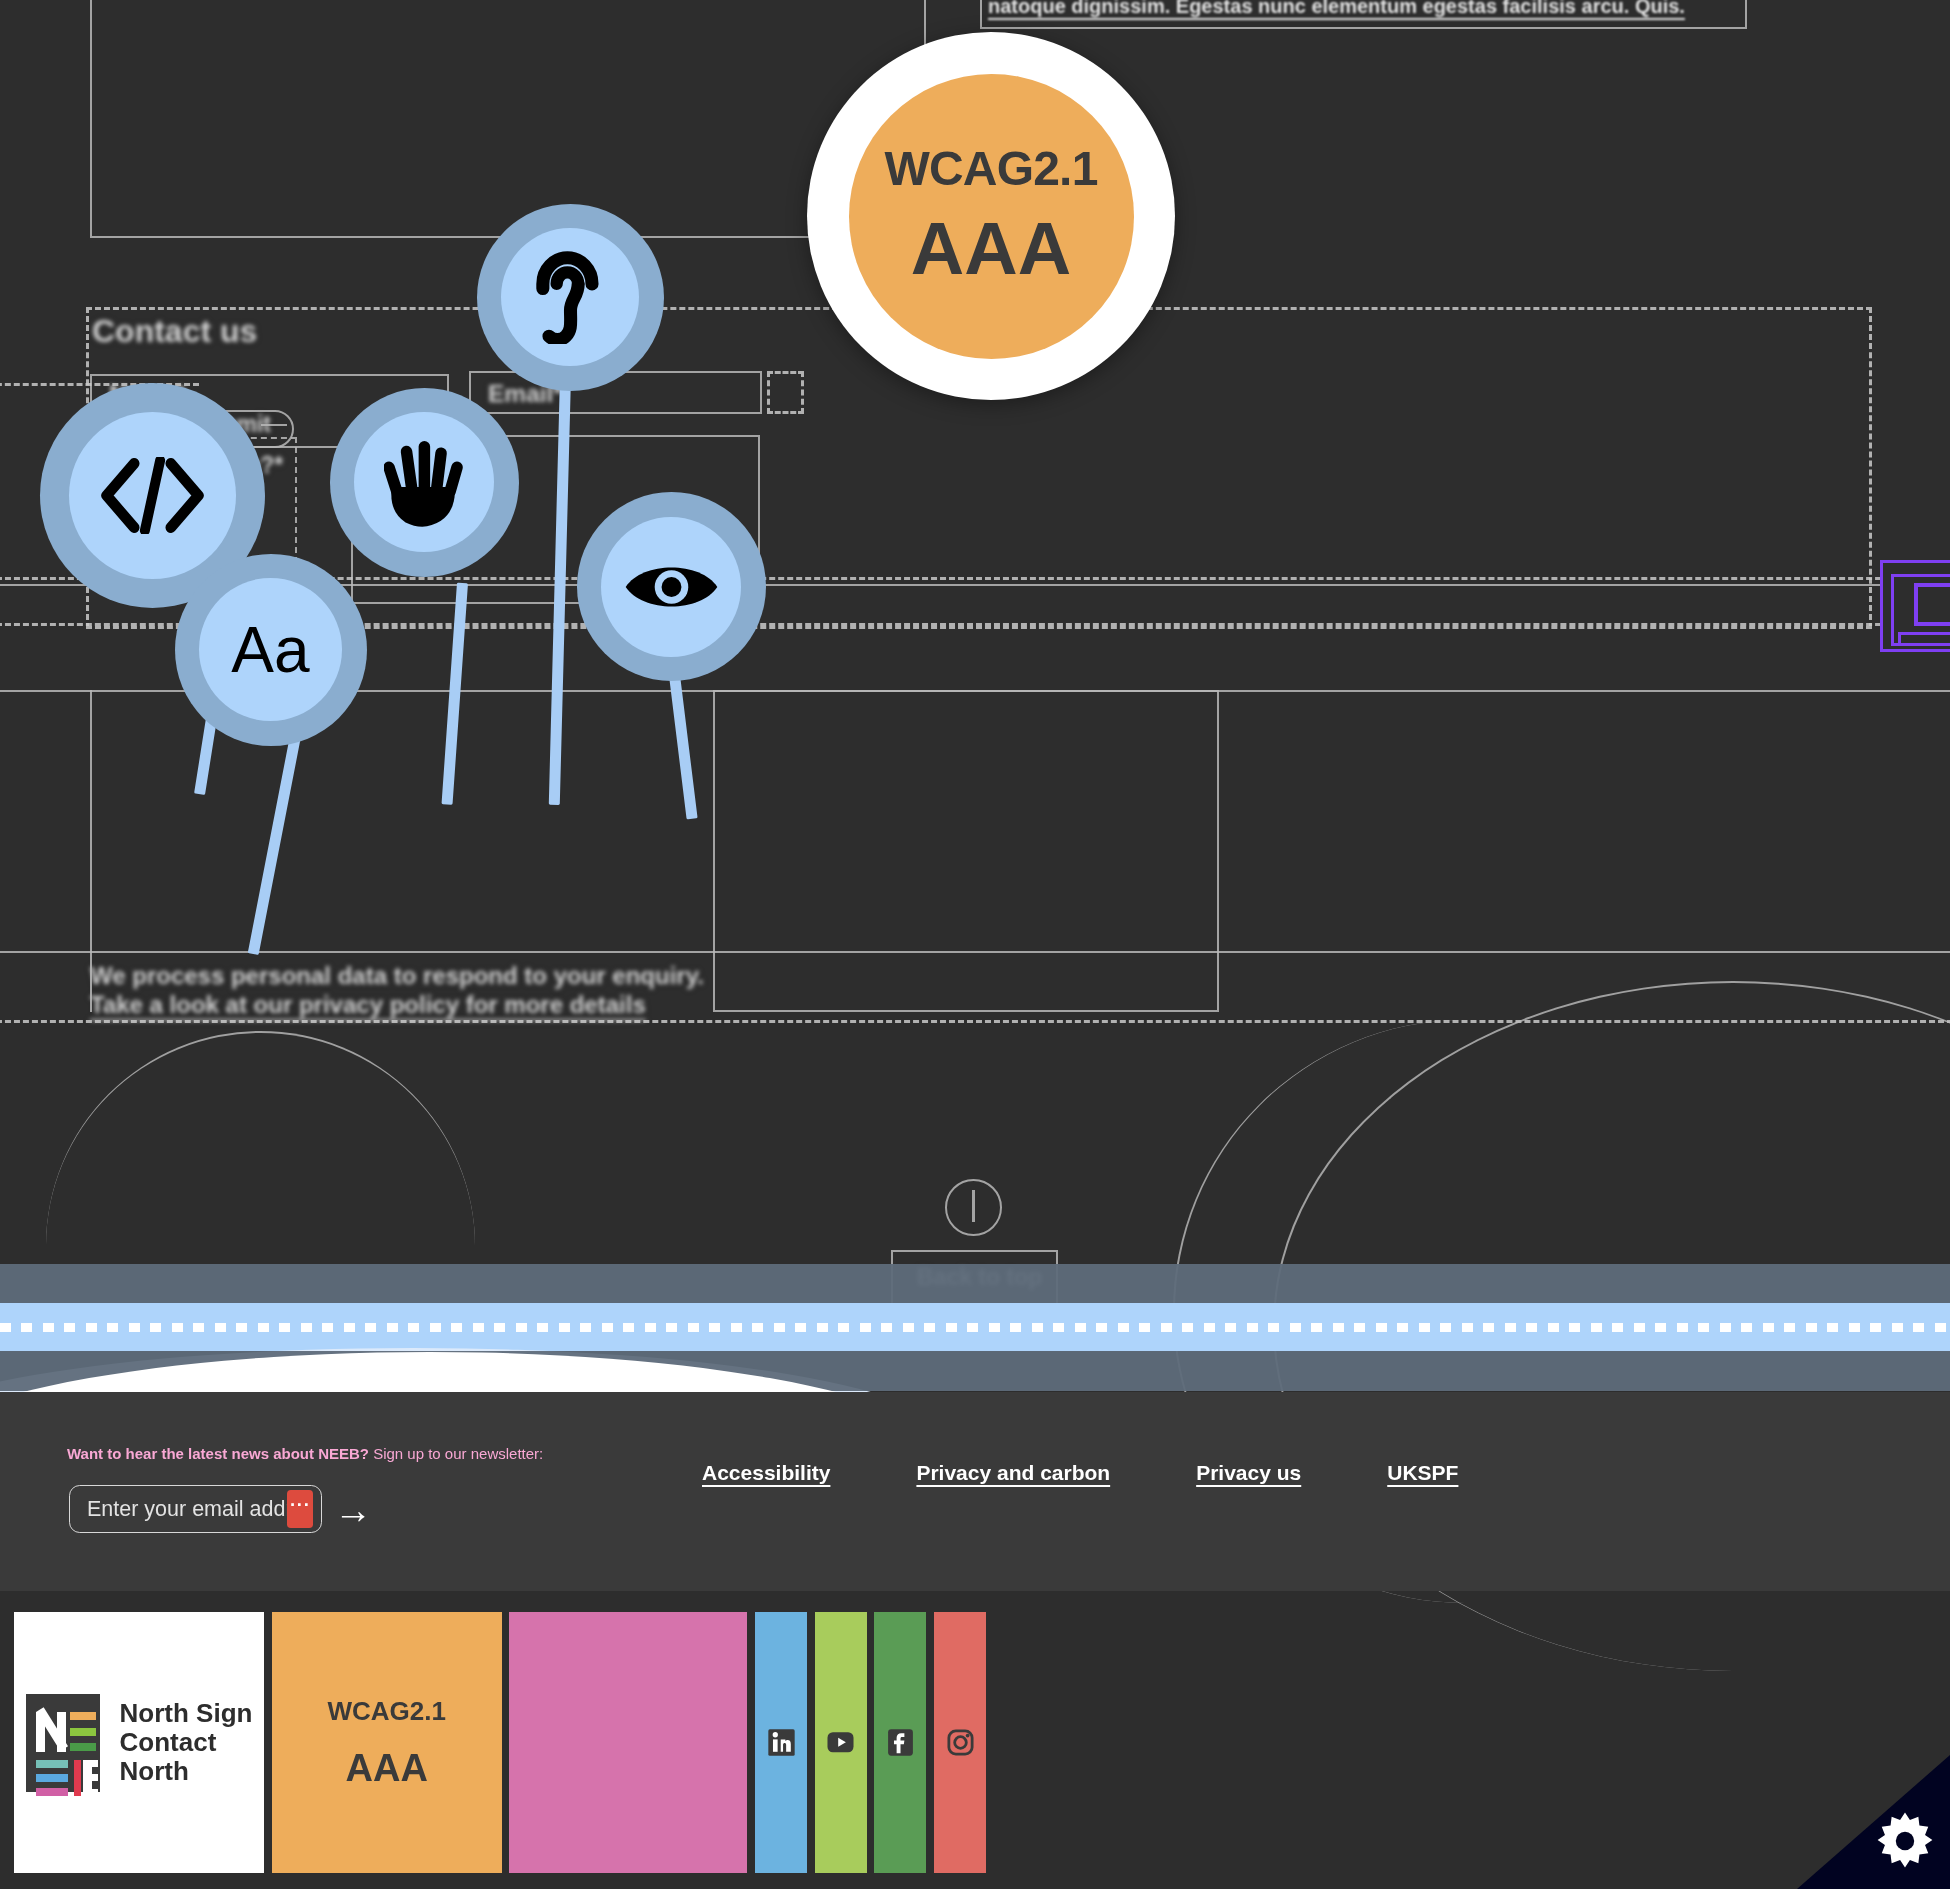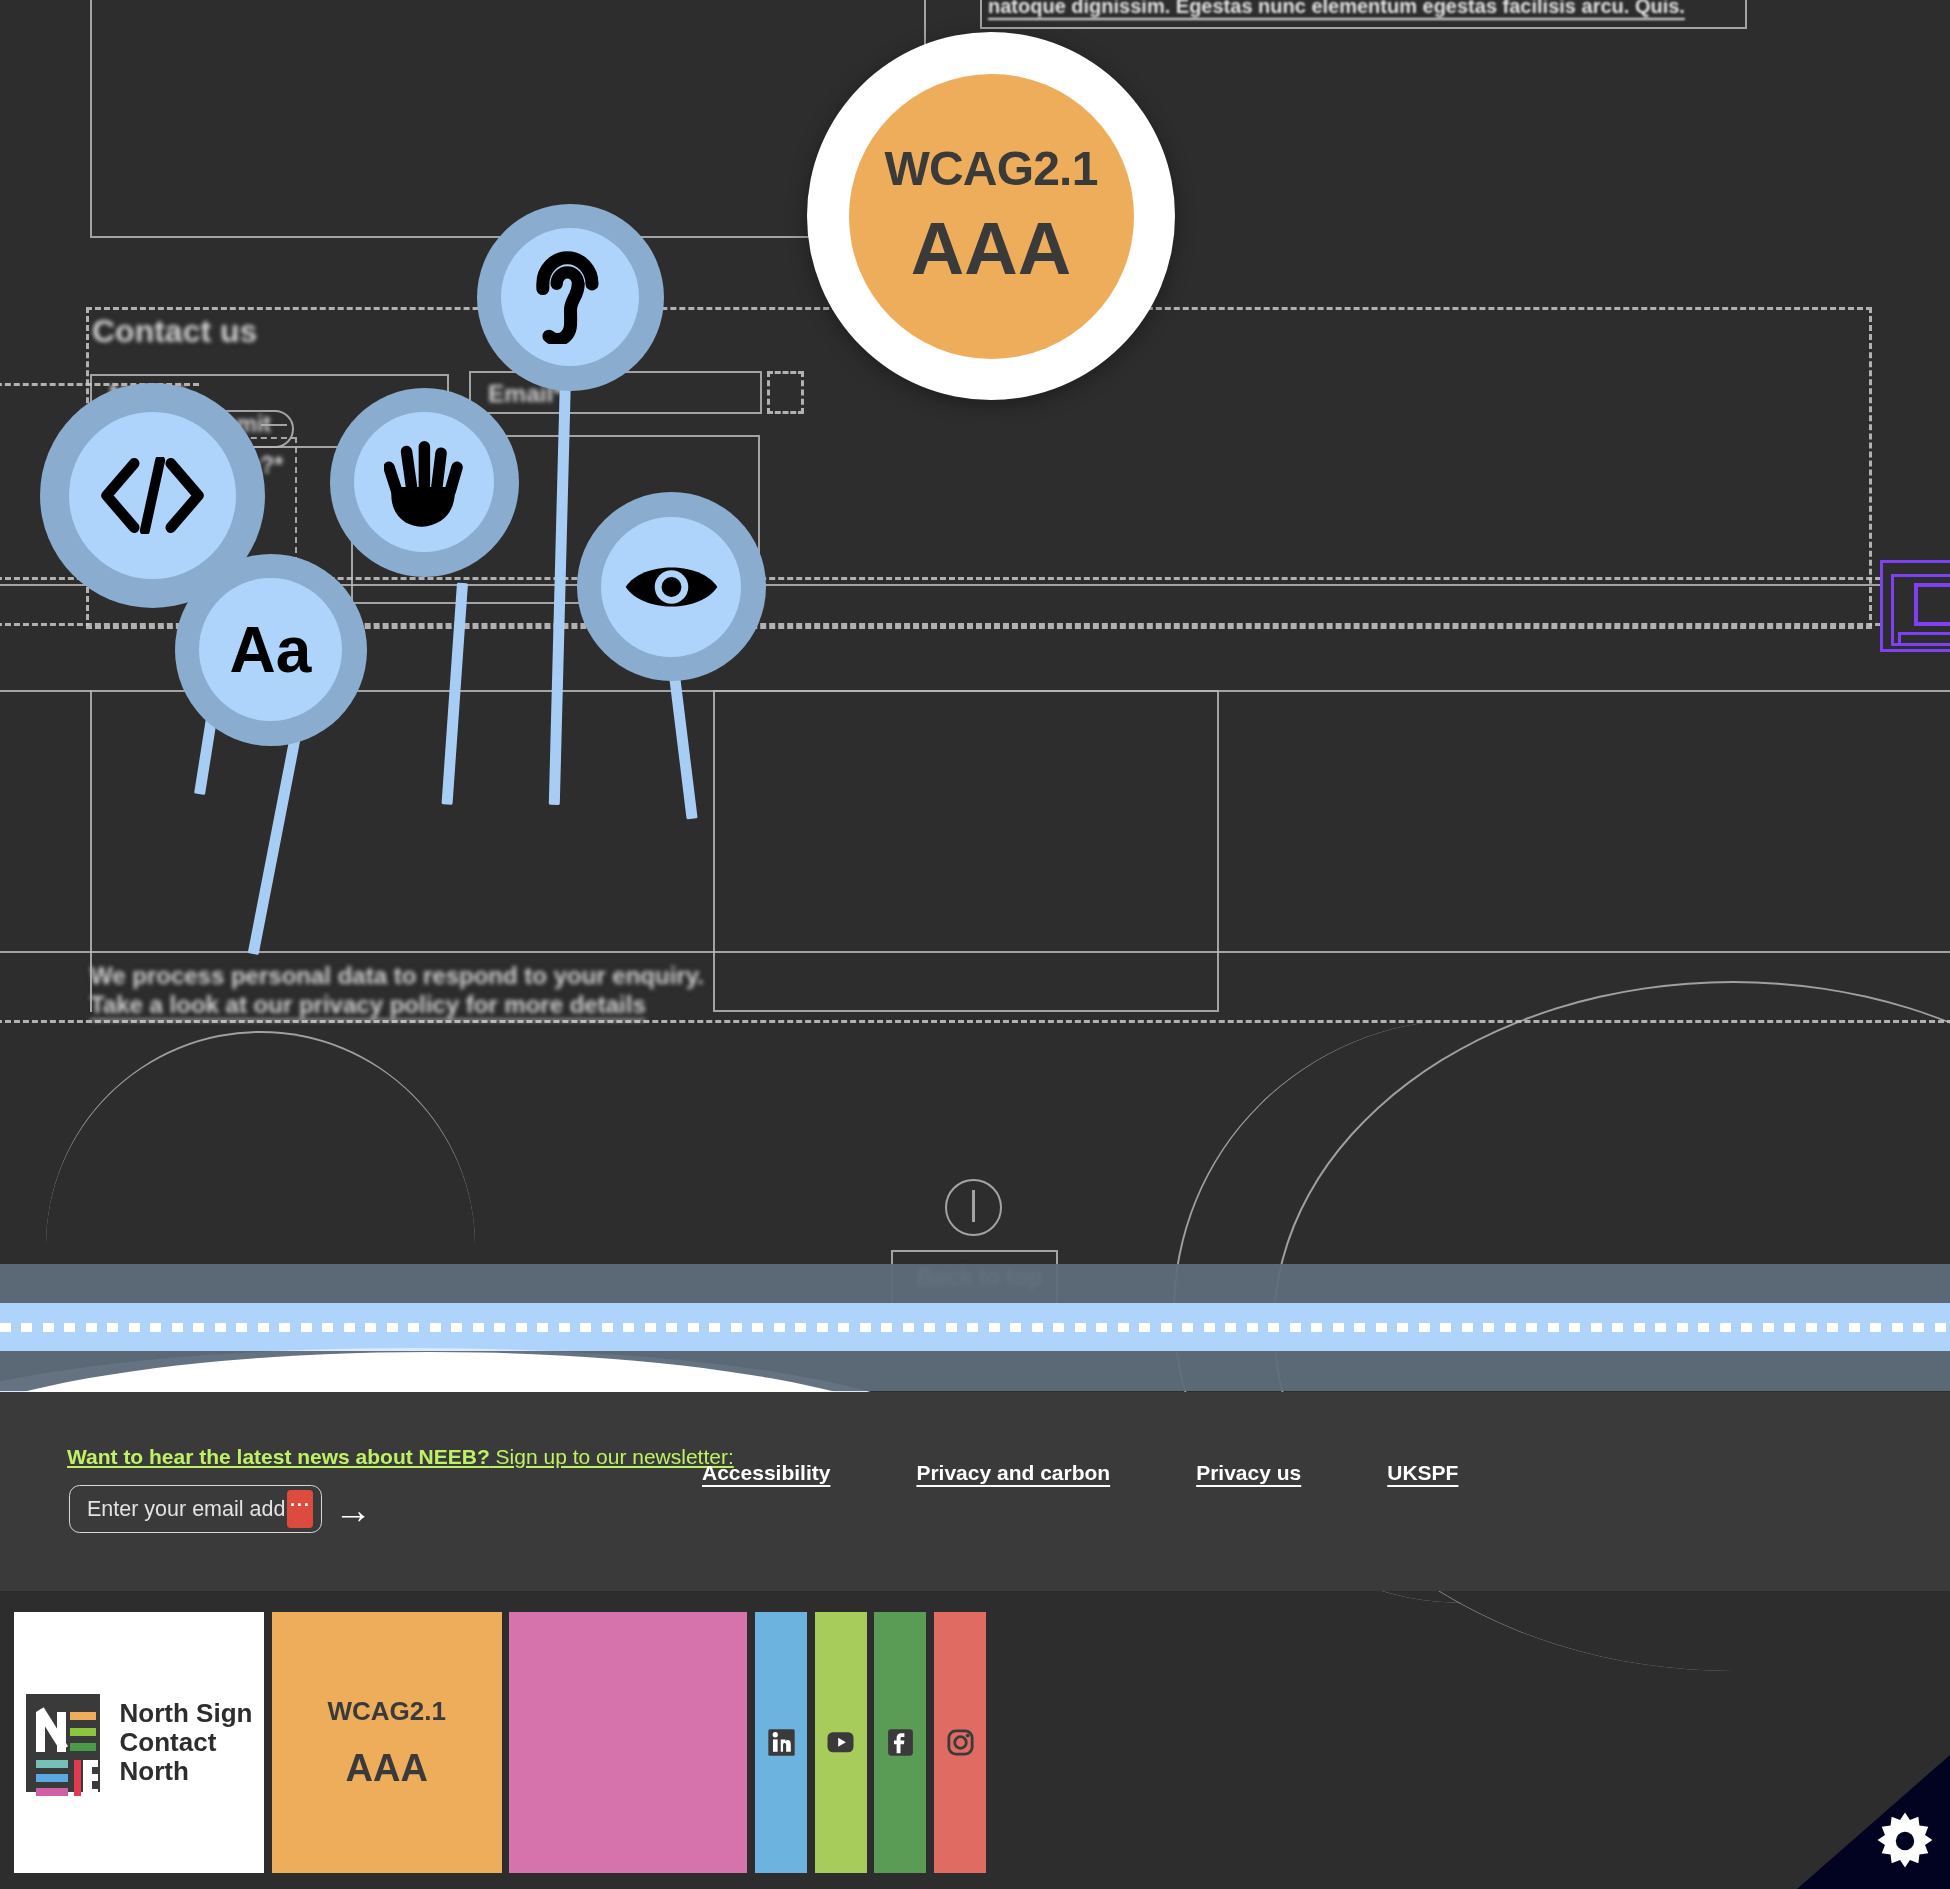--- a/index.html
+++ b/index.html
@@ -104,21 +104,21 @@
   }
   .pale-arc {
     position:absolute; background:#dceafb; border-radius:50%;
   }
 
   
   .footer {
     position:absolute; left:0; width:1950px; background:#3a3a3a;
   }
   .news-label {
-    position:absolute; color:#bef264; font-size:21px; white-space:nowrap;text-decoration:underline;
+    position:absolute; color:#f9a8d4; font-size:15px; white-space:nowrap;
   }
   .news-label b { font-weight:800; }
   .email-box {
     position:absolute;
     border:1.5px solid #d8d8d8; border-radius:10.7px;
     background:#3a3a3a;
     display:flex; align-items:center;
   }
   .email-box input {
     background:transparent; border:0; outline:0;
@@ -245,21 +245,21 @@
         <path d="M94 8 L130 50 L94 92" fill="none" stroke="#000" stroke-width="14" stroke-linecap="round" stroke-linejoin="round"></path>
         <path d="M80 4 L60 96" fill="none" stroke="#000" stroke-width="13" stroke-linecap="round"></path>
       </svg>
     </div>
   </div>
 
   <div class="pin">
     <div class="stem" style="left:290px; top:736px; height:222px; transform: rotate(11deg);"></div>
     <div class="halo" style="left:175px; top:554px; width:192px; height:192px;"></div>
     <div class="disc" style="left:199px; top:578px; width:143px; height:143px;">
-      <span style="font-family:'Liberation Sans',sans-serif; font-size:64px; font-weight:700; color:#000; line-height:1;">Aa</span>
+      <span style="font-family:'Liberation Sans',sans-serif; font-size:64px; font-weight:400; color:#000; line-height:1;">Aa</span>
     </div>
   </div>
 
   <div class="pin">
     <div class="stem" style="left:457px; top:583px; height:222px; transform: rotate(4deg);"></div>
     <div class="halo" style="left:330px; top:388px; width:189px; height:189px;"></div>
     <div class="disc" style="left:354px; top:412px; width:140px; height:140px;">
       <svg width="80" height="89" viewBox="0 0 104 116">
         <g fill="#000">
           <rect x="4" y="30" width="15" height="48" rx="7.5" transform="rotate(-18 11 54)"></rect>

